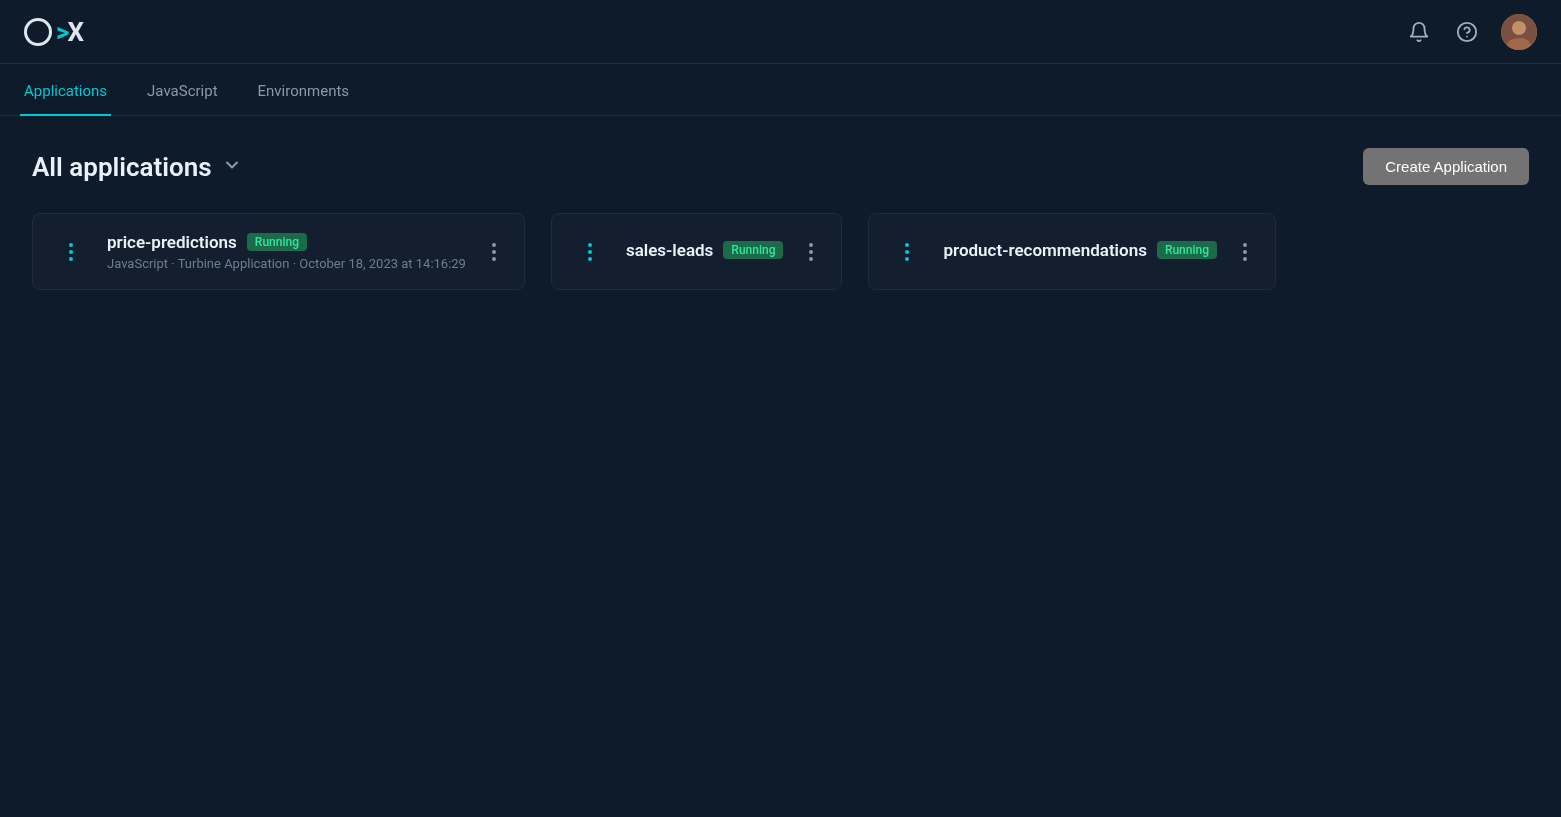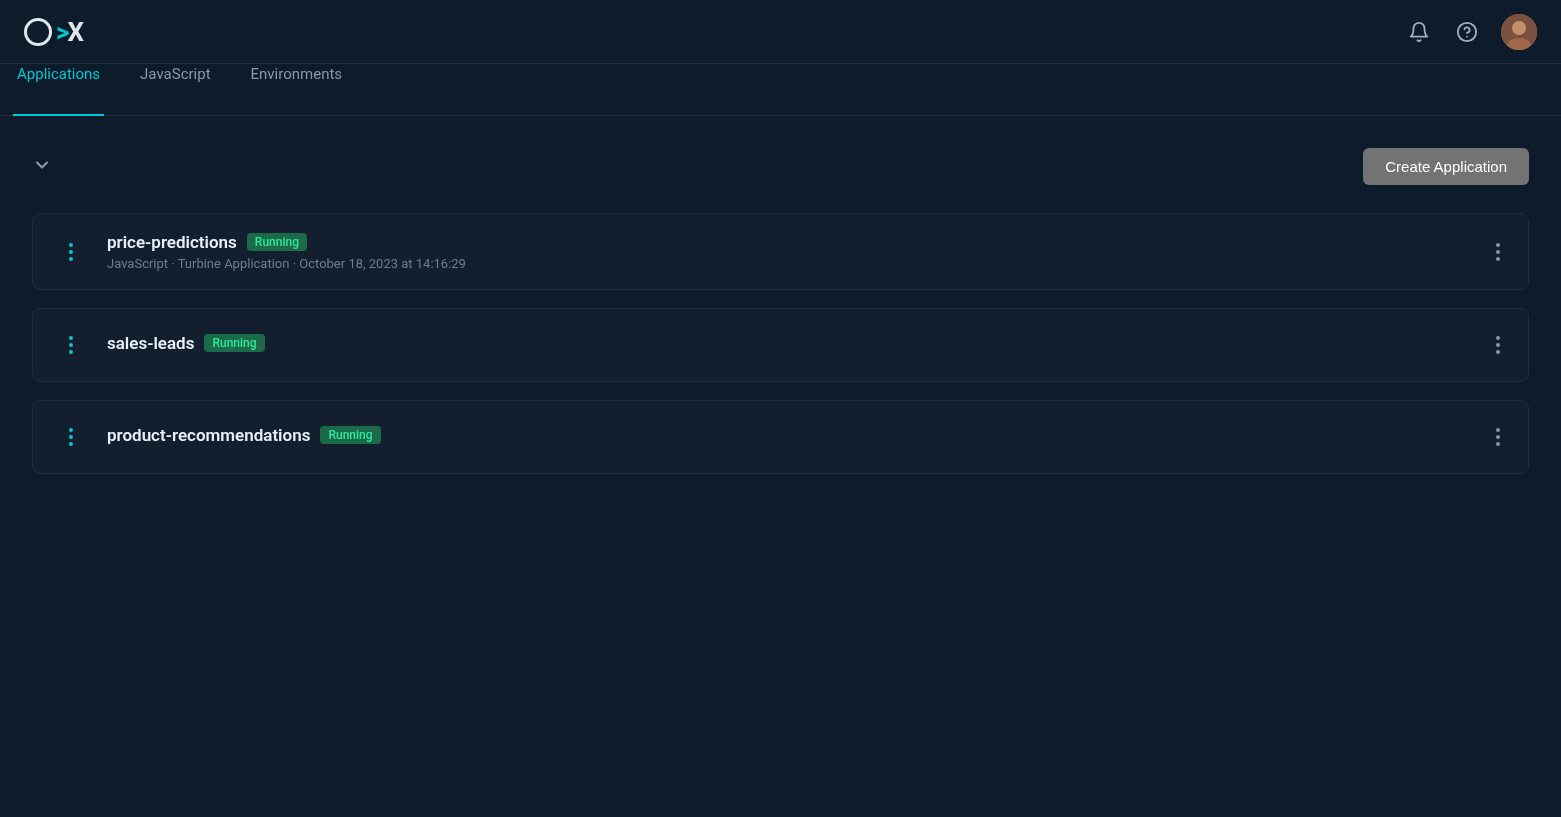--- a/index.html
+++ b/index.html
@@ -70,21 +70,22 @@
       cursor: pointer;
       display: flex;
       align-items: center;
       justify-content: center;
       font-size: 18px;
     }
 
     
     .tabnav {
       display: flex;
-      padding: 0 13px;
+      align-items: flex-end;
+      padding: 0 20px;
       border-bottom: 1px solid #1e2d3d;
       height: 52px;
     }
 
     .tabnav-item {
       font-size: 15px;
       color: #8899aa;
       padding: 0 4px 14px;
       margin-right: 32px;
       cursor: pointer;
@@ -135,22 +136,22 @@
       border-radius: 6px;
       padding: 10px 22px;
       font-size: 15px;
       font-weight: 500;
       cursor: pointer;
     }
 
     
     .app-list {
       display: flex;
-      flex-direction: column;
-      gap: 18px;
+      flex-direction: row;
+      gap: 26px;
     }
 
     .app-card {
       background-color: #131f2e;
       border: 1px solid #1e2d3d;
       border-radius: 8px;
       padding: 18px 20px;
       display: flex;
       align-items: center;
       gap: 18px;
@@ -270,20 +271,21 @@
 <nav class="tabnav">
   <div class="tabnav-item active">Applications</div>
   <div class="tabnav-item">JavaScript</div>
   <div class="tabnav-item">Environments</div>
 </nav>
 
 <main class="main">
 
   <div class="page-header">
     <div class="page-title-group">
+      <h1 class="page-title">All applications</h1>
       <span class="dropdown-chevron">
         <svg width="20" height="20" viewBox="0 0 24 24" fill="none" stroke="#8899aa" stroke-width="2.5" stroke-linecap="round" stroke-linejoin="round">
           <polyline points="6 9 12 15 18 9"></polyline>
         </svg>
       </span>
     </div>
     <button class="create-btn">Create Application</button>
   </div>
 
   <div class="app-list">

